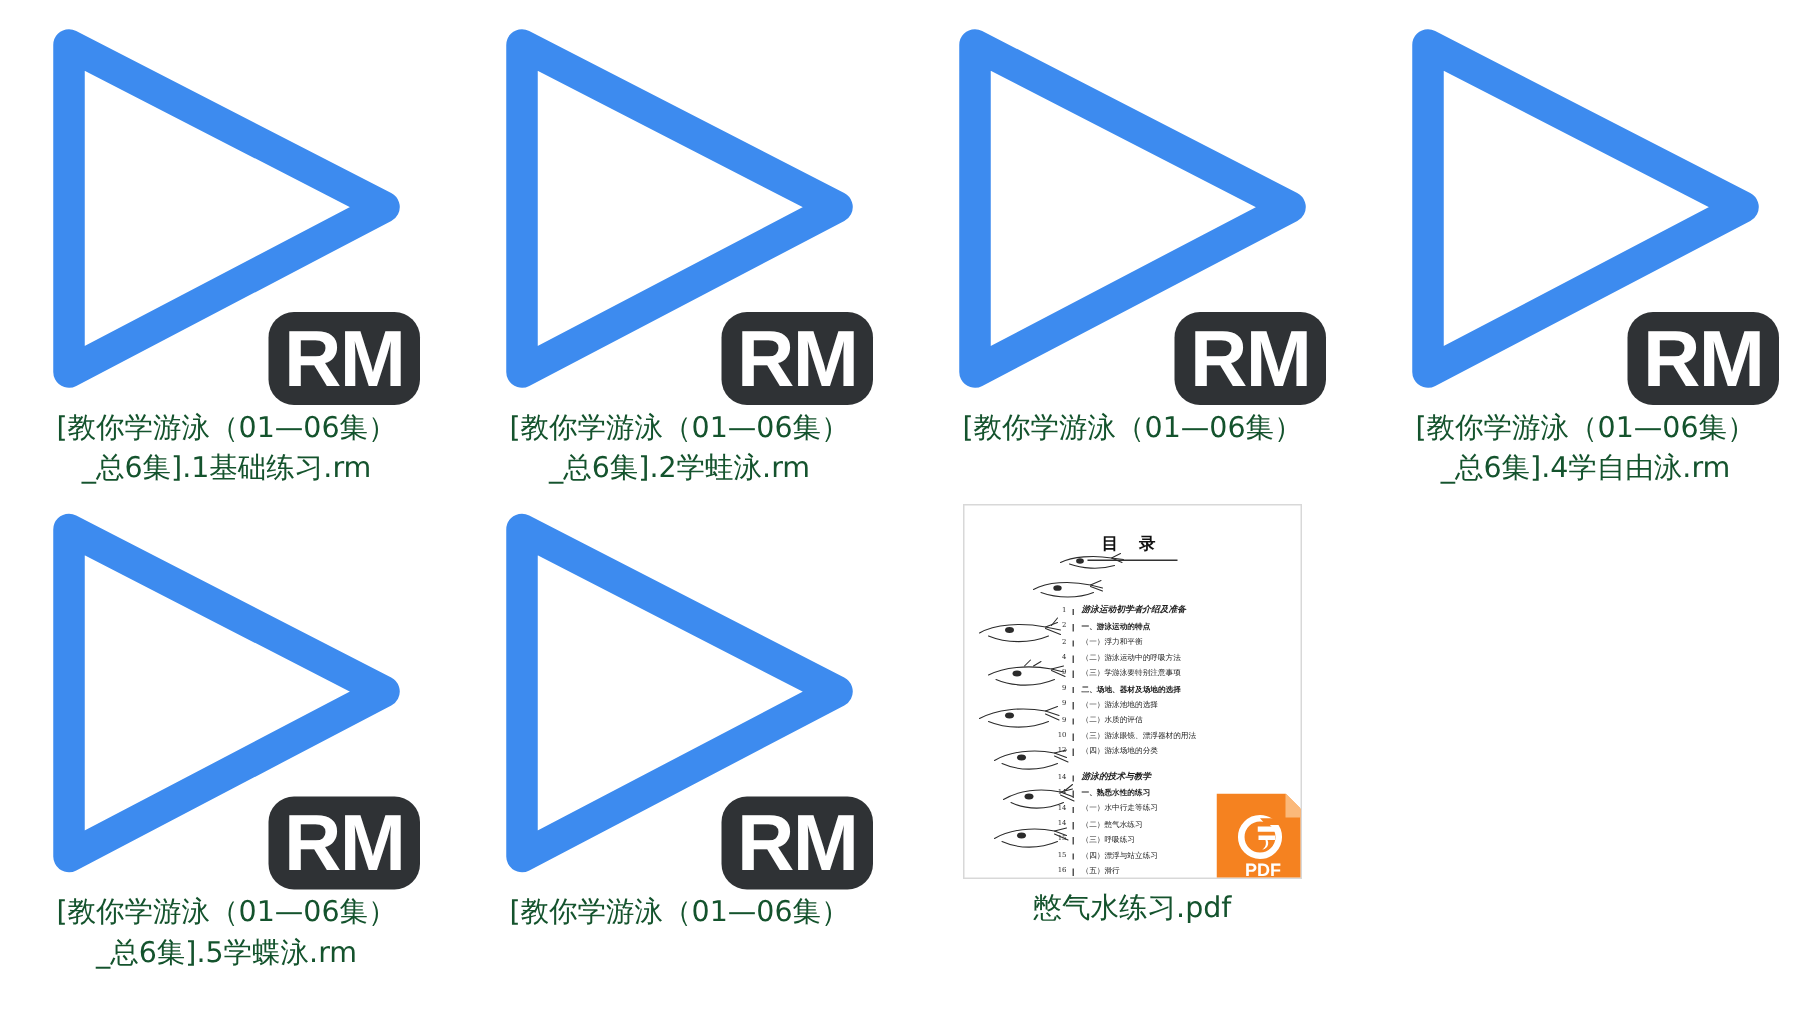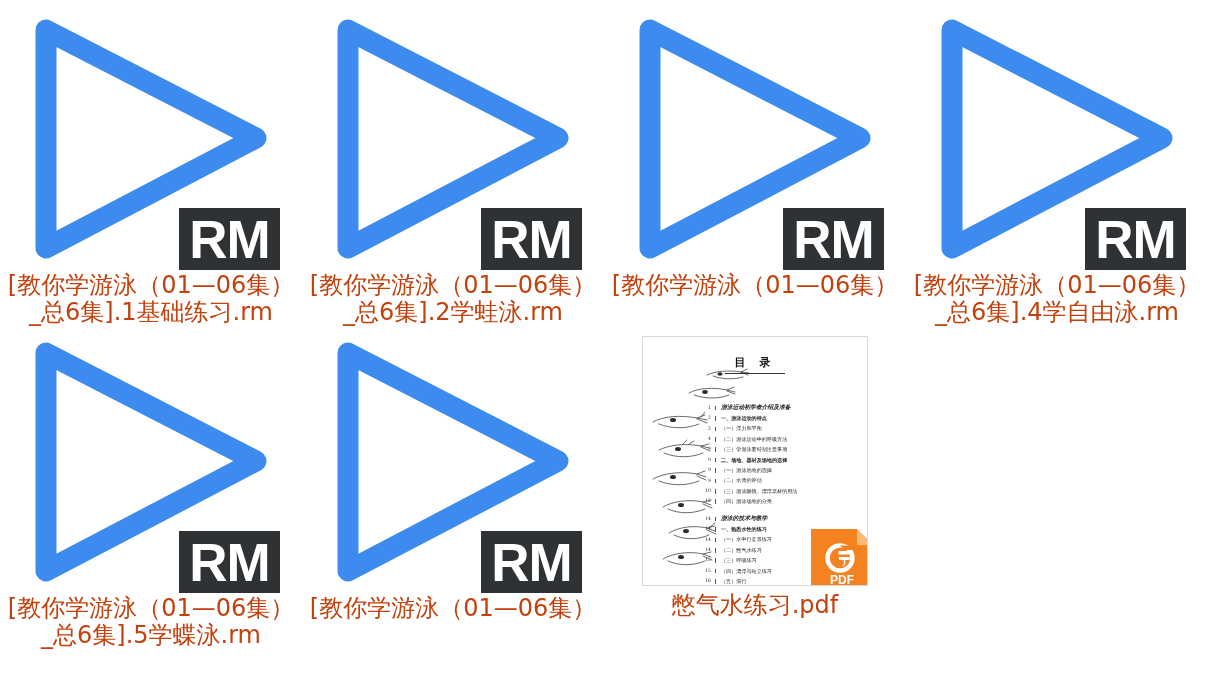--- a/index.html
+++ b/index.html
@@ -33,36 +33,37 @@
   .rm-badge {
     position: absolute;
     right: 4px;
     bottom: 0px;
     width: 101px;
     height: 62px;
     background: #2f3235;
     display: flex;
     align-items: center;
     justify-content: center;
+    border-radius: 17px;
   }
   .rm-badge-text {
     color: #ffffff;
     font-size: 53px;
     font-weight: bold;
     letter-spacing: -1px;
     line-height: 1;
     font-family: "Liberation Sans", "DejaVu Sans", sans-serif;
   }
   
   .file-label {
     width: 294px;
     text-align: center;
-    font-size: 24px;
+    font-size: 19px;
     line-height: 27px;
-    color: #c2410c;
+    color: #14532d;
     margin-top: 2px;
     word-break: break-all;
     font-family: "DejaVu Sans", "Liberation Sans", sans-serif;
   }
   .file-label.single { margin-top: 6px; }
 
   
   .pdf-wrap {
     position: relative;
     width: 226px;

